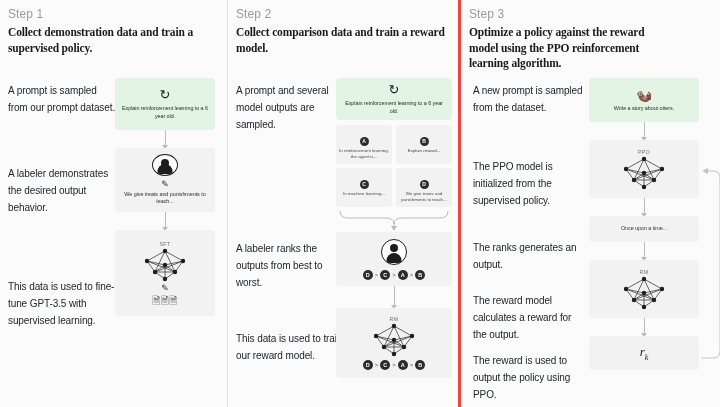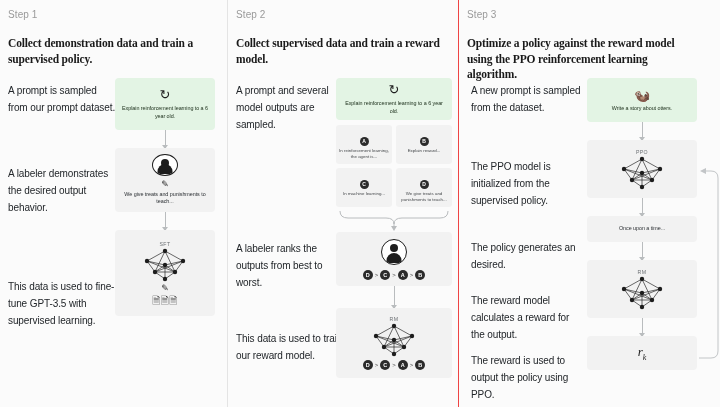--- a/index.html
+++ b/index.html
@@ -15,27 +15,27 @@
     background: #fbfbfb;
     display: flex;
   }
   .column {
     position: relative;
     height: 407px;
     padding: 9px 10px 0 8px;
   }
   .col1 { width: 227px; }
   .col2 { width: 231px; border-left: 1px solid #e4e4e4; }
-  .col3 { width: 228px; border-left: 1px solid #ef4444; }
+  .col3 { width: 228px; border-left: 3px solid #ef4444; }
 
   .step-label {
-    font-size: 10px;
+    font-size: 12px;
     color: #9a9a9a;
     letter-spacing: 0.1px;
-    margin-bottom: 16px;
+    margin-bottom: 5px;
     line-height: 11px;
   }
   .step-title {
     font-size: 11.5px;
     font-weight: bold;
     color: #1a1a1a;
     line-height: 15.5px;
     letter-spacing: -0.15px;
     font-family: Liberation Serif, serif;
   }
@@ -278,21 +278,21 @@
           </g>
         </svg>
         <div class="pencil">✎</div>
         <div class="docs">🗎🗎🗎</div>
       </div>
     </div>
   </div>
 
   <div class="column col2">
     <div class="step-label">Step 2</div>
-    <div class="step-title">Collect supervised data and train a reward model.</div>
+    <div class="step-title">Collect comparison data and train a reward model.</div>
 
     <div class="body-text" style="top:82px">A prompt and several model outputs are sampled.</div>
     <div class="body-text" style="top:240px">A labeler ranks the outputs from best to worst.</div>
     <div class="body-text" style="top:330px">This data is used to train our reward model.</div>
 
     <div class="flow c2-flow">
 
       <div class="card green" style="height:42px;display:flex;flex-direction:column;justify-content:center">
         <div class="recycle">↻</div>
         <div class="card-caption">Explain reinforcement learning to a 6 year old.</div>
@@ -377,21 +377,21 @@
       </div>
     </div>
   </div>
 
   <div class="column col3">
     <div class="step-label">Step 3</div>
     <div class="step-title">Optimize a policy against the reward model using the PPO reinforcement learning algorithm.</div>
 
     <div class="body-text" style="top:158px">The PPO model is initialized from the supervised policy.</div>
     <div class="body-text" style="top:82px">A new prompt is sampled from the dataset.</div>
-    <div class="body-text" style="top:239px">The policy generates an desired.</div>
+    <div class="body-text" style="top:239px">The ranks generates an output.</div>
     <div class="body-text" style="top:292px">The reward model calculates a reward for the output.</div>
     <div class="body-text" style="top:352px">The reward is used to output the policy using PPO.</div>
 
     <div class="flow c3-flow">
 
       <div class="card green" style="height:44px;display:flex;flex-direction:column;justify-content:center">
         <div class="otter">🦦</div>
         <div class="card-caption">Write a story about otters.</div>
       </div>
 

